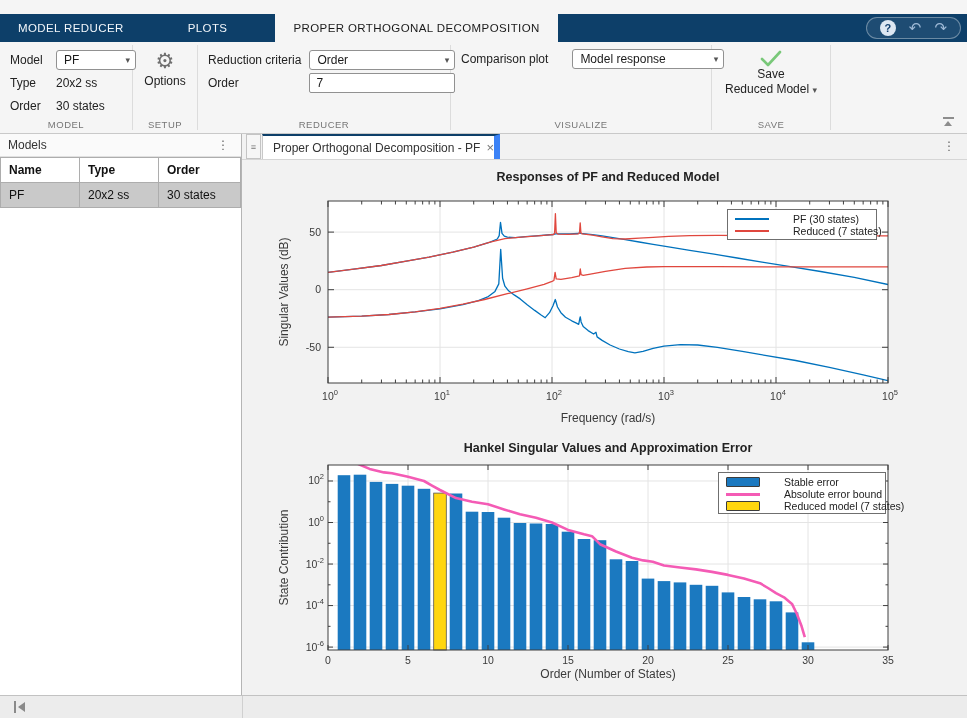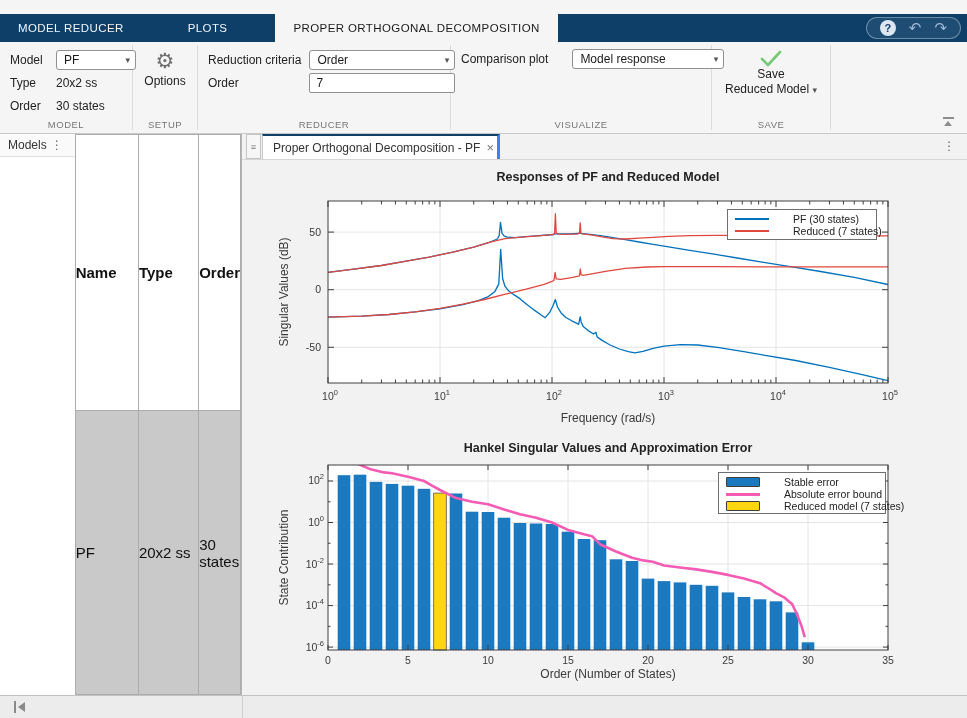--- a/index.html
+++ b/index.html
@@ -45,36 +45,36 @@
   .g-save { width:118px; display:flex; flex-direction:column; align-items:center; padding-top:8px; }
   .saveline { font-size:12px; color:#222; line-height:15px; white-space:nowrap; }
   .ribbon-tail { flex:1; position:relative; }
   .collapse-ribbon { position:absolute; right:12px; bottom:6px; width:13px; height:10px; cursor:default; }
   .collapse-ribbon:before { content:""; position:absolute; top:0; left:1px; right:1px; border-top:2px solid #8d8d8d; }
   .collapse-ribbon:after { content:""; position:absolute; top:4px; left:2px;
        border-left:4.5px solid transparent; border-right:4.5px solid transparent; border-bottom:5px solid #8d8d8d; }
 
   
   .main { flex:1; display:flex; min-height:0; }
-  .panel { width:242px; background:#fff; border-right:1px solid #b5b5b5; display:flex; flex-direction:row; }
+  .panel { width:242px; background:#fff; border-right:1px solid #b5b5b5; display:flex; flex-direction:column; }
   .panel-header { height:23px; display:flex; align-items:center; padding:0 8px; background:#fafafa;
                   border-bottom:1px solid #e0e0e0; }
   .panel-title { font-size:12px; color:#333; flex:1; }
   .kebab { color:#666; font-size:12px; padding:0 4px; }
   table.models { border-collapse:collapse; width:100%; }
-  table.models th, table.models td { border:1px solid #adadad; height:38px; padding:2px 0;
-      font-size:15px; text-align:left; font-weight:normal; color:#111; }
+  table.models th, table.models td { border:1px solid #adadad; height:25px; padding:2px 8px;
+      font-size:12px; text-align:left; font-weight:normal; color:#111; }
   table.models th { font-weight:bold; background:#fff; }
   table.models tr.selected td { background:#c9c9c9; }
 
   .doc { flex:1; display:flex; flex-direction:column; min-width:0; }
   .docbar { height:26px; background:#f2f2f2; border-bottom:1px solid #d6d6d6; display:flex; align-items:stretch; position:relative; }
   .docgrip { width:15px; margin-left:4px; border:1px solid #c4c4c4; background:#f6f6f6; color:#777;
              font-size:9px; display:flex; align-items:center; justify-content:center; }
-  .doctab { width:238px; margin-left:1px; background:#fff; border-left:1px solid #c8c8c8; border-right:3px solid #3b82f6;
+  .doctab { width:238px; margin-left:1px; background:#fff; border-left:1px solid #c8c8c8; border-right:6px solid #3b82f6;
             border-top:2px solid #0d3f69; display:flex; align-items:center; padding:0 8px 0 10px;
             font-size:12px; color:#333; white-space:nowrap; }
   .doctab .close { margin-left:6px; color:#777; font-size:13px; }
   .docbar .kebab { position:absolute; right:8px; top:5px; }
   .figure { flex:1; position:relative; background:#f2f2f2; overflow:hidden; }
   svg.chart { display:block; }
   svg.chart text { font-family:"Liberation Sans", sans-serif; }
 
   .legend { position:absolute; background:#fff; border:1px solid #6f6f6f; padding:3px 7px;
             display:flex; flex-direction:column; justify-content:space-around; }

